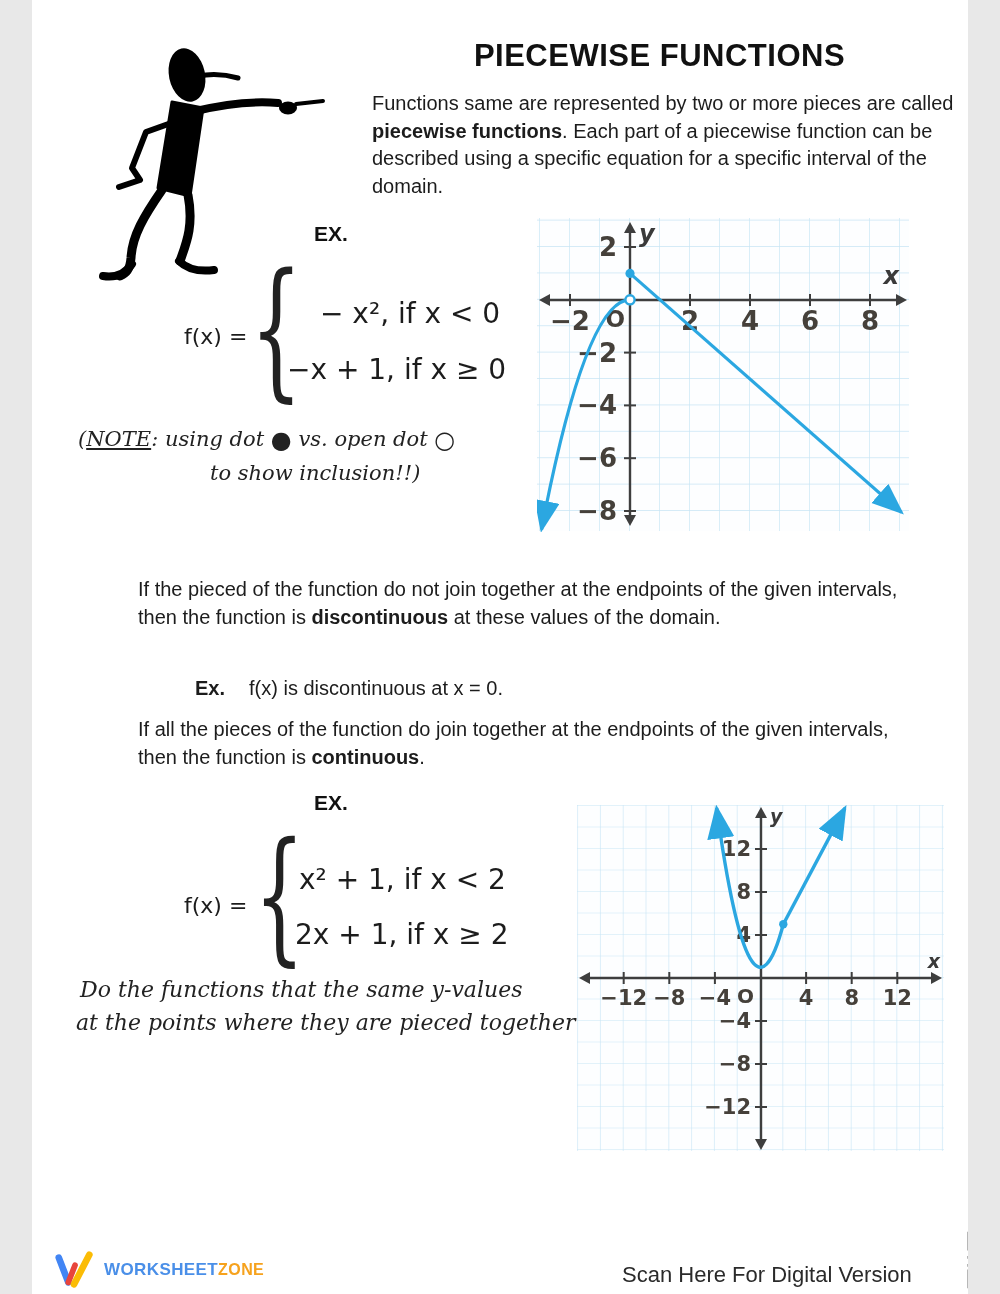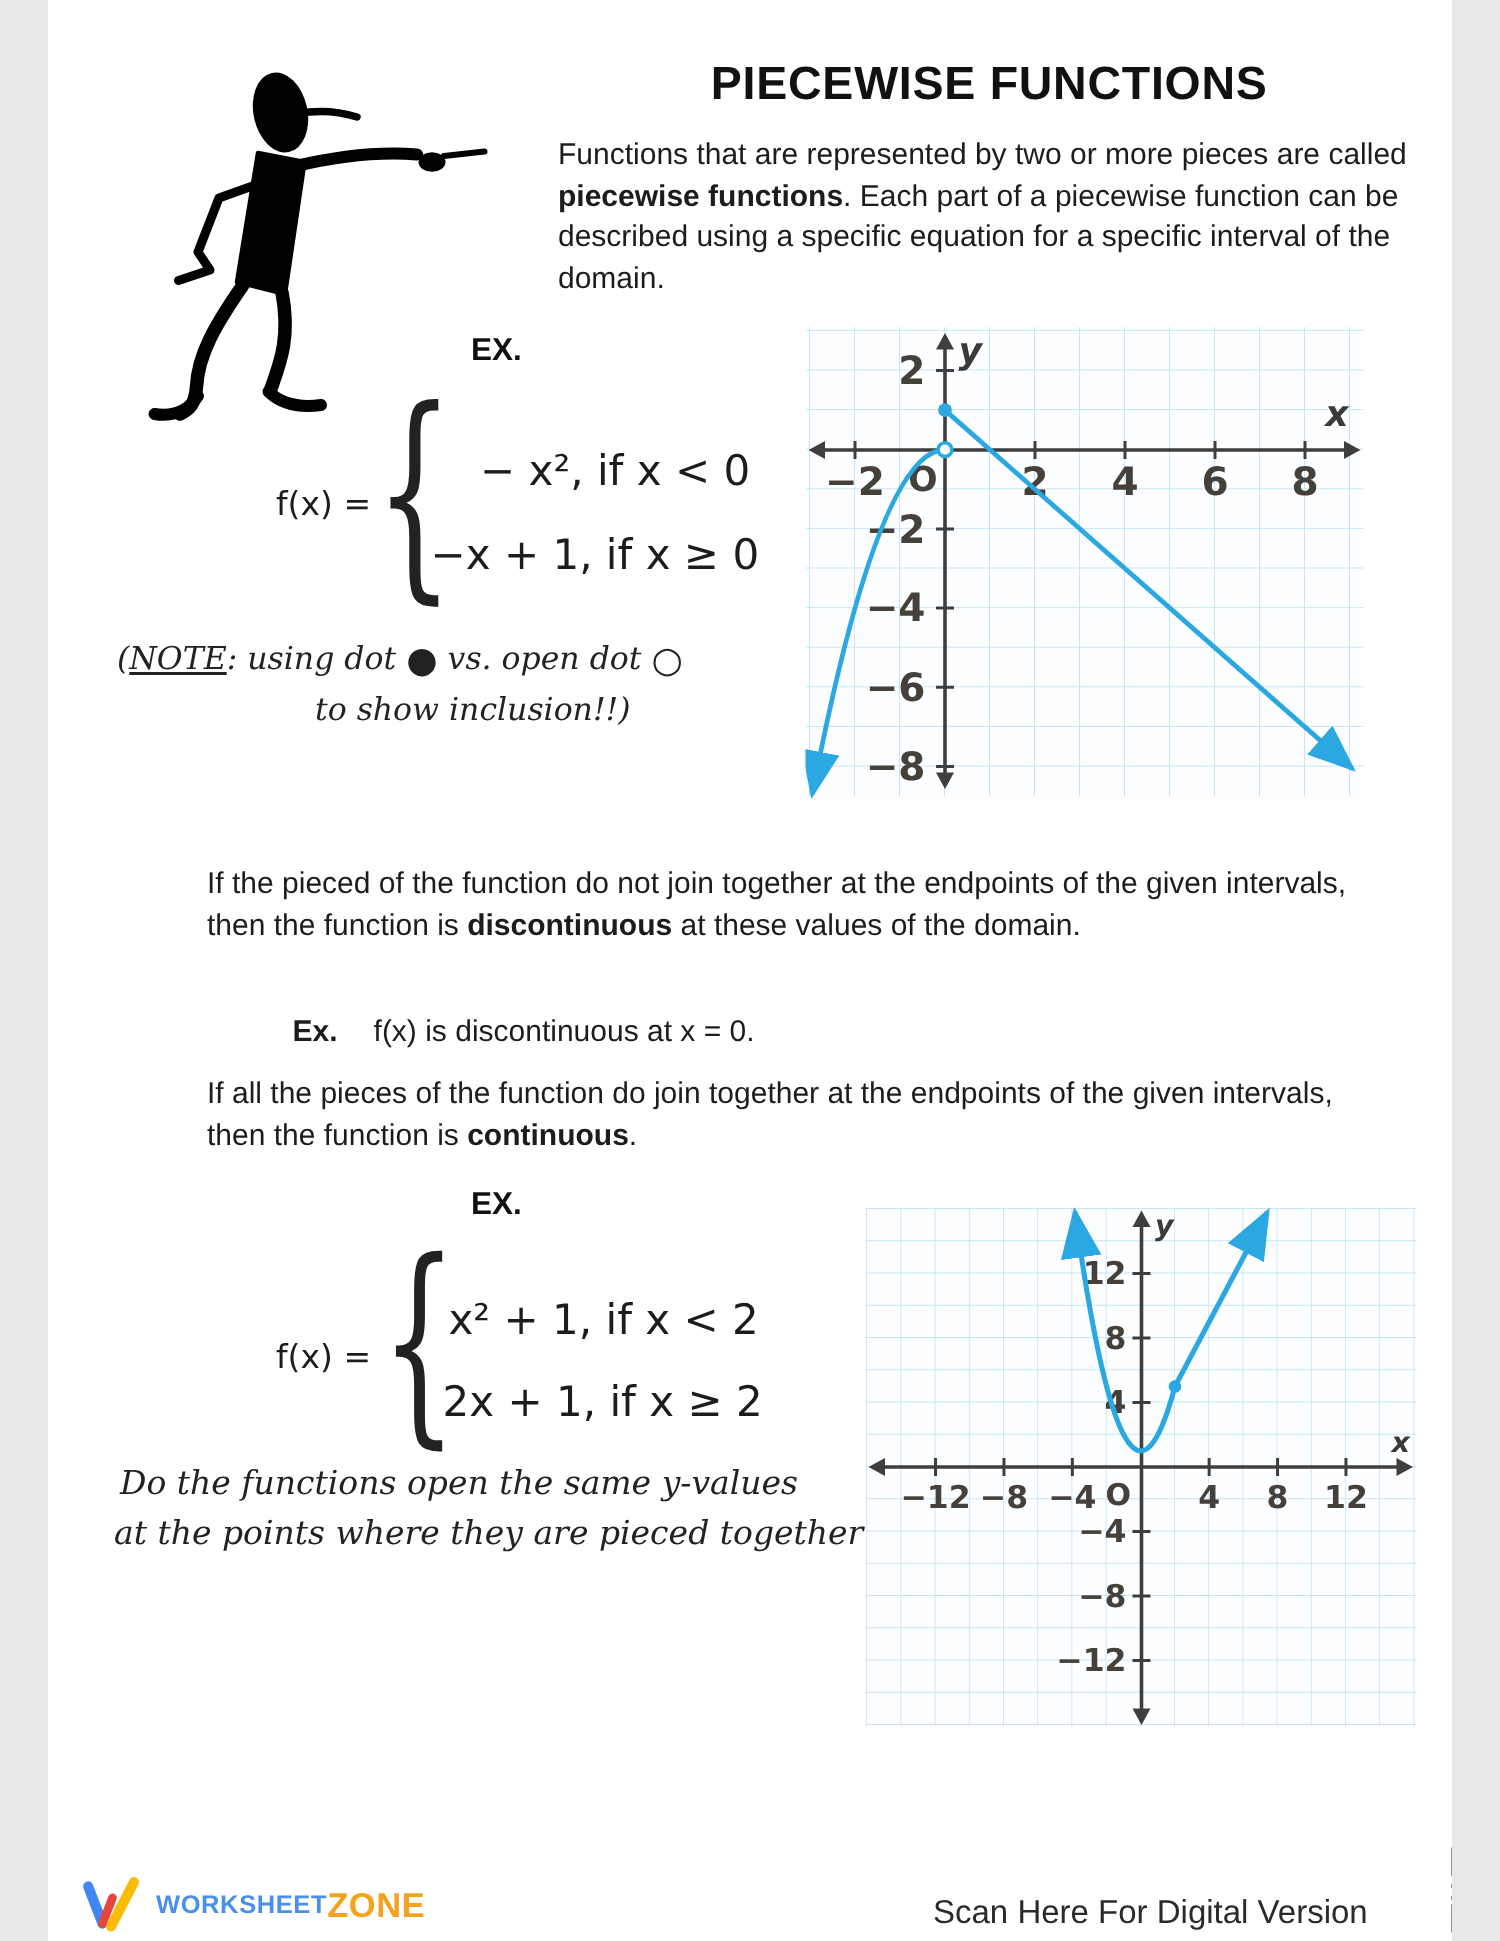--- a/index.html
+++ b/index.html
@@ -13,21 +13,21 @@
   .math{font-size:28px;font-family:"DejaVu Sans","Liberation Sans",sans-serif;color:#1c1c1c;white-space:nowrap;}
   .brace{font-family:"DejaVu Serif",serif;font-weight:400;color:#222;
          transform:scale(0.55,1);transform-origin:left center;user-select:none;}
   .hand{font-family:"DejaVu Serif",serif;font-style:italic;font-size:21px;color:#222;white-space:nowrap;}
   .hand .dot{font-style:normal;font-size:24px;vertical-align:-2px;}
   .note-label{text-decoration:underline;}
   svg text{font-family:"DejaVu Sans","Liberation Sans",sans-serif;}
   .ticktext{font-weight:bold;fill:#45403a;}
   .axisvar{font-style:italic;font-weight:bold;fill:#3a3a3a;}
   .logo-text1{font-size:17px;font-weight:bold;color:#4a8fe8;letter-spacing:.4px;}
-  .logo-text2{font-size:23px;font-weight:bold;color:#f6a21d;letter-spacing:.4px;}
+  .logo-text2{font-size:16px;font-weight:bold;color:#f6a21d;letter-spacing:.4px;}
   .scan{font-size:22px;color:#2a2a2a;}
 </style>
 </head>
 <body>
 
 <div id="page">
 
   <svg class="abs" style="left:60px;top:30px;" width="240" height="270" viewBox="0 0 240 270">
     <g fill="none" stroke="#000" stroke-linecap="round" stroke-linejoin="round">
       <ellipse cx="95" cy="45" rx="18" ry="27" fill="#000" stroke="none" transform="rotate(-12 95 45)"></ellipse>
@@ -40,21 +40,21 @@
       <path d="M70 160 C52 186 40 206 39 228 C38 240 34 243 28 246" stroke-width="9"></path>
       <path d="M40 234 Q30 249 11 246" stroke-width="8"></path>
       <path d="M96 165 C102 196 94 214 88 231" stroke-width="9"></path>
       <path d="M87 231 Q99 243 122 240" stroke-width="8"></path>
     </g>
   </svg>
 
   <div class="abs title" style="left:340px;top:38px;width:575px;">PIECEWISE FUNCTIONS</div>
 
   <div class="abs para" style="left:340px;top:90px;width:590px;">
-    <span>Functions that are represented by two or more pieces are called </span><span class="b">piecewise functions</span><span>.  Each part of a piecewise function can be described using a specific equation for a specific interval of the domain.</span>
+    <span>Functions same are represented by two or more pieces are called </span><span class="b">piecewise functions</span><span>.  Each part of a piecewise function can be described using a specific equation for a specific interval of the domain.</span>
   </div>
 
   <div class="abs exlabel" style="left:282px;top:222px;">EX.</div>
 
   <div class="abs math" style="left:152px;top:324px;font-size:22px;">f(x) =</div>
   <div class="abs brace" style="left:218px;top:270px;font-size:150px;line-height:118px;">{</div>
   <div class="abs math" style="left:288px;top:297px;">− x², if x &lt; 0</div>
   <div class="abs math" style="left:255px;top:353px;">−x + 1,  if x ≥ 0</div>
 
   <div class="abs hand" style="left:46px;top:426px;">
@@ -136,21 +136,21 @@
     <span>If all the pieces of the function do join together at the endpoints of the given intervals, then the function is </span><span class="b">continuous</span><span>.</span>
   </div>
 
   <div class="abs exlabel" style="left:282px;top:791px;">EX.</div>
 
   <div class="abs math" style="left:152px;top:893px;font-size:22px;">f(x) =</div>
   <div class="abs brace" style="left:222px;top:838px;font-size:145px;line-height:114px;">{</div>
   <div class="abs math" style="left:267px;top:863px;text-align:right;">x² + 1, if x &lt; 2</div>
   <div class="abs math" style="left:263px;top:918px;">2x + 1, if x ≥ 2</div>
 
-  <div class="abs hand" style="left:48px;top:977px;font-size:22px;">Do the functions open the same y-values</div>
+  <div class="abs hand" style="left:48px;top:977px;font-size:22px;">Do the functions that the same y-values</div>
   <div class="abs hand" style="left:44px;top:1010px;font-size:22px;">at the points where they are pieced together?</div>
 
   <svg class="abs" style="left:545px;top:805px;" width="367" height="347" viewBox="0 0 367 347">
     <defs>
       <pattern id="grid2" width="22.8" height="21.5" patternUnits="userSpaceOnUse" x="1.1" y="1">
         <path d="M22.8 0 V21.5 M0 21.5 H22.8" stroke="#c7e5f5" stroke-width="1.2" fill="none"></path>
       </pattern>
       <marker id="arrB2" markerWidth="12" markerHeight="10" refX="9" refY="4" orient="auto">
         <path d="M0 0 L10 4 L0 8 z" fill="#2ba7e1"></path>
       </marker>

